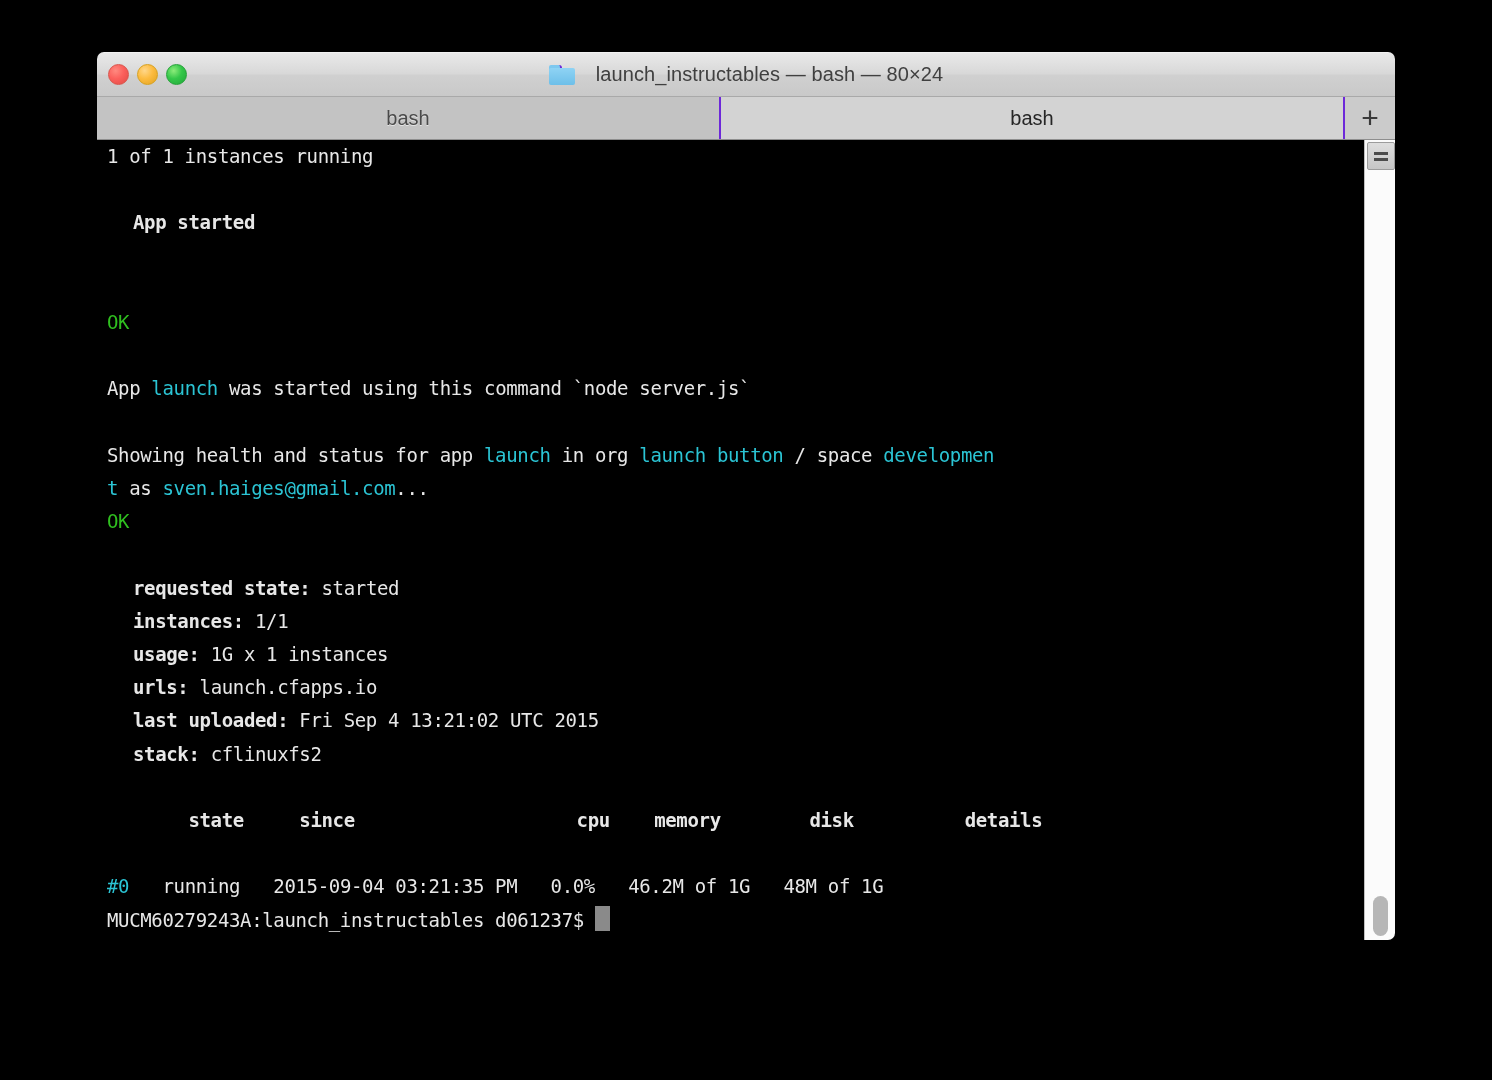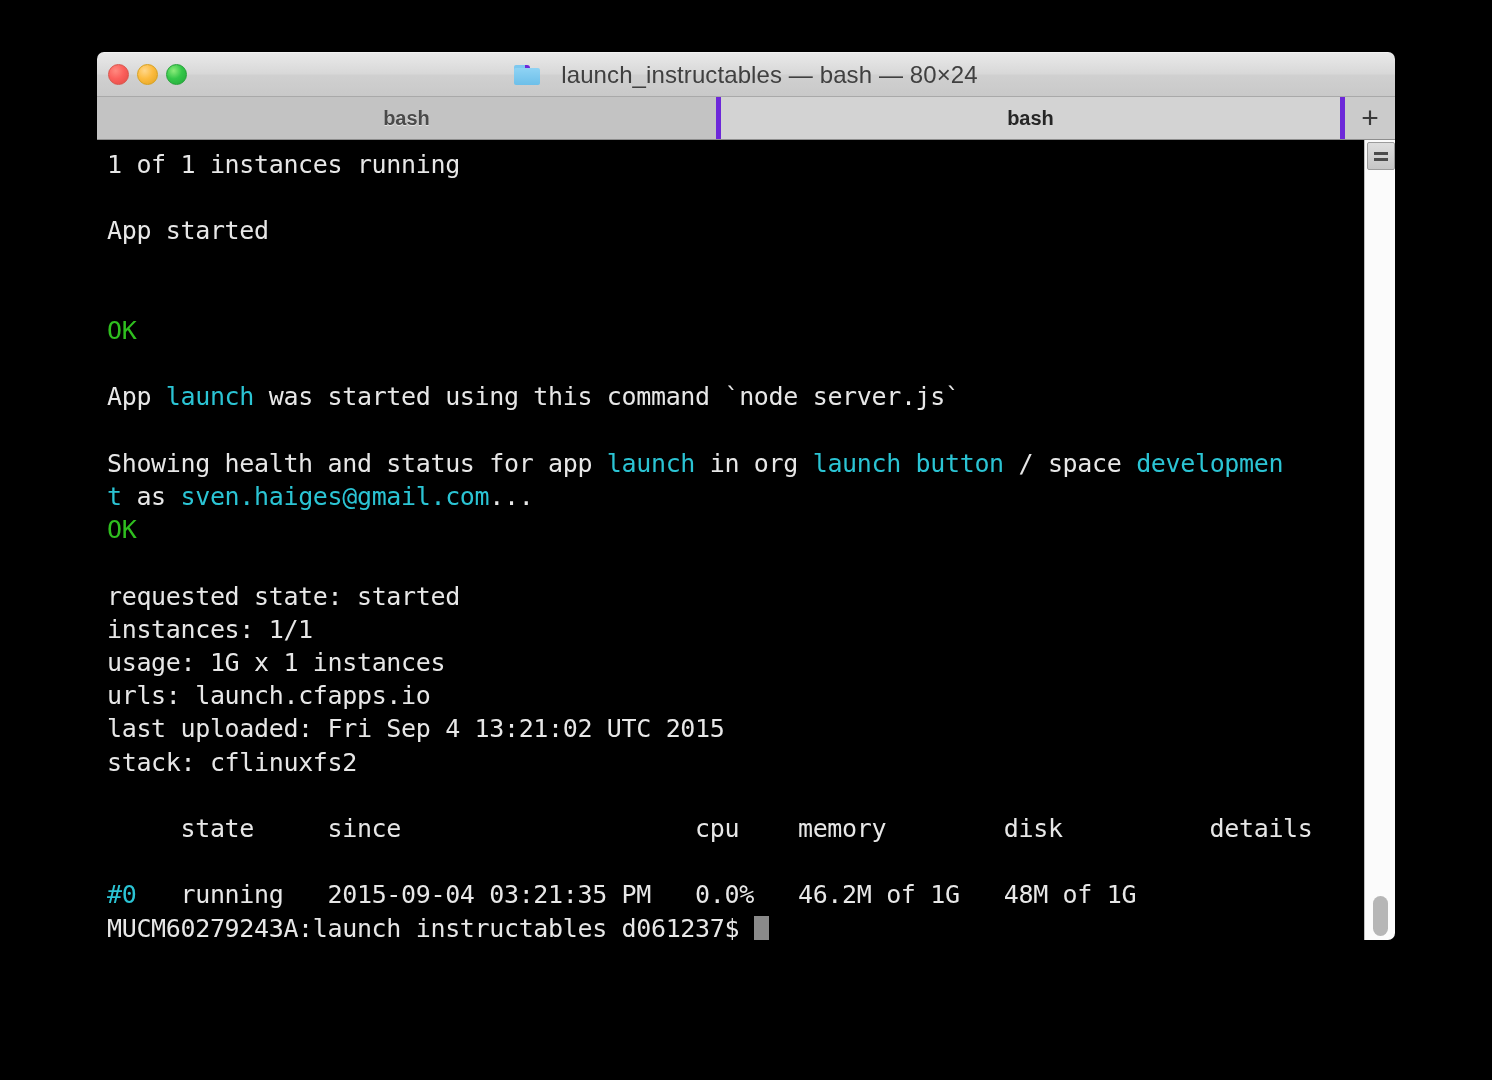--- a/index.html
+++ b/index.html
@@ -55,21 +55,21 @@
   }
   .tl-close  { background: radial-gradient(circle at 35% 30%, #ff8a80 0%, #fb605c 45%, #e14b45 100%); border: 1px solid #d9534a; }
   .tl-min    { background: radial-gradient(circle at 35% 30%, #ffd78a 0%, #fcbb40 45%, #e0a320 100%); border: 1px solid #d8a01c; }
   .tl-max    { background: radial-gradient(circle at 35% 30%, #8cec7a 0%, #34c749 45%, #23a63a 100%); border: 1px solid #23a136; }
 
   #window-title {
     display: flex;
     align-items: center;
     gap: 21px;
     font-family: "Liberation Sans", sans-serif;
-    font-size: 24px;
+    font-size: 20px;
     color: #404040;
     letter-spacing: 0.1px;
     user-select: none;
   }
   .folder-icon {
     width: 26px;
     height: 20px;
     position: relative;
     display: inline-block;
     flex: 0 0 auto;
@@ -97,23 +97,22 @@
     border-bottom: 1px solid #8e8e8e;
   }
   .tab {
     flex: 1 1 0;
     display: flex;
     align-items: center;
     justify-content: center;
     font-family: "Liberation Sans", sans-serif;
     font-size: 20px;
     color: #3a3a3a;
-    border-right: 5px solid #6d28d9;
+    border-right: 2px solid #6d28d9;
     user-select: none;
-    font-weight: bold;
   }
   .tab.inactive {
     background: #c3c3c3;
     color: #4a4a4a;
     text-shadow: 0 1px 0 rgba(255,255,255,0.55);
   }
   .tab.active {
     background: #d3d3d3;
     color: #262626;
   }
@@ -134,30 +133,30 @@
   
   #terminal-body {
     position: relative;
     height: 802px;
     background: #000000;
     overflow: hidden;
   }
   #terminal-text {
     position: absolute;
     left: 10px;
-    top: 8px;
+    top: 0px;
     width: 1258px;
     font-family: "DejaVu Sans Mono", "Liberation Mono", monospace;
-    font-size: 25px;
+    font-size: 19px;
     line-height: 33.2px;
     color: #e7e7e7;
     white-space: pre;
     letter-spacing: -0.35px;
   }
-  #terminal-text .b   { font-weight: normal; }
+  #terminal-text .b   { font-weight: bold; margin-left: 26px; }
   #terminal-text .cy  { color: #2bc4d4; font-weight: normal; }
   #terminal-text .gr  { color: #2fbf1f; font-weight: normal; }
   .cursor-block {
     display: inline-block;
     width: 15px;
     height: 25px;
     background: #8a8a8a;
     vertical-align: -4px;
   }
 

